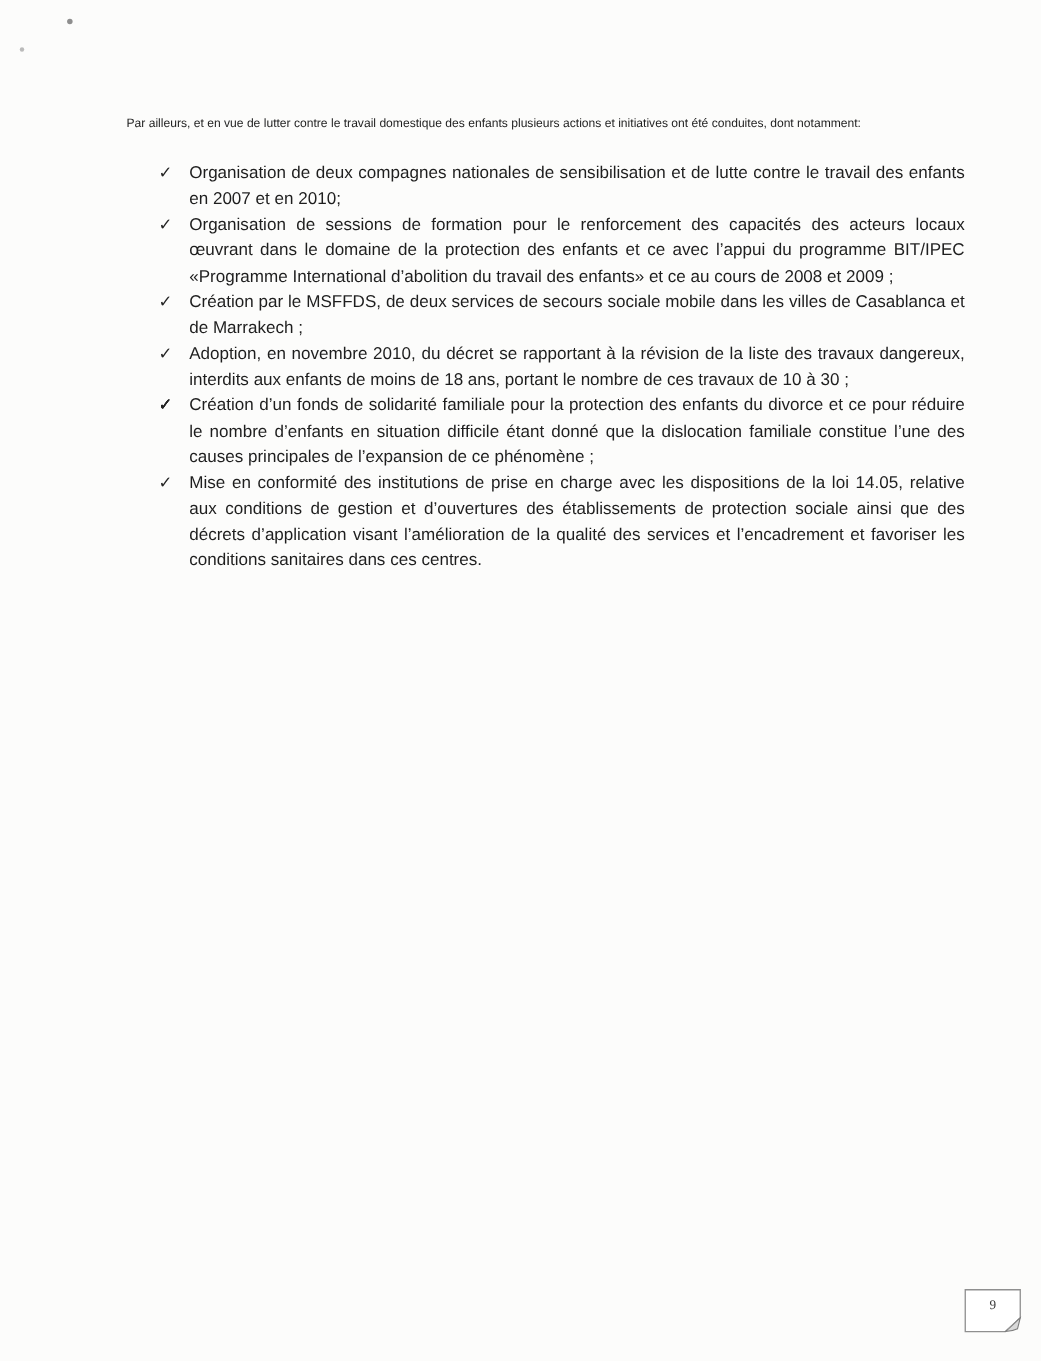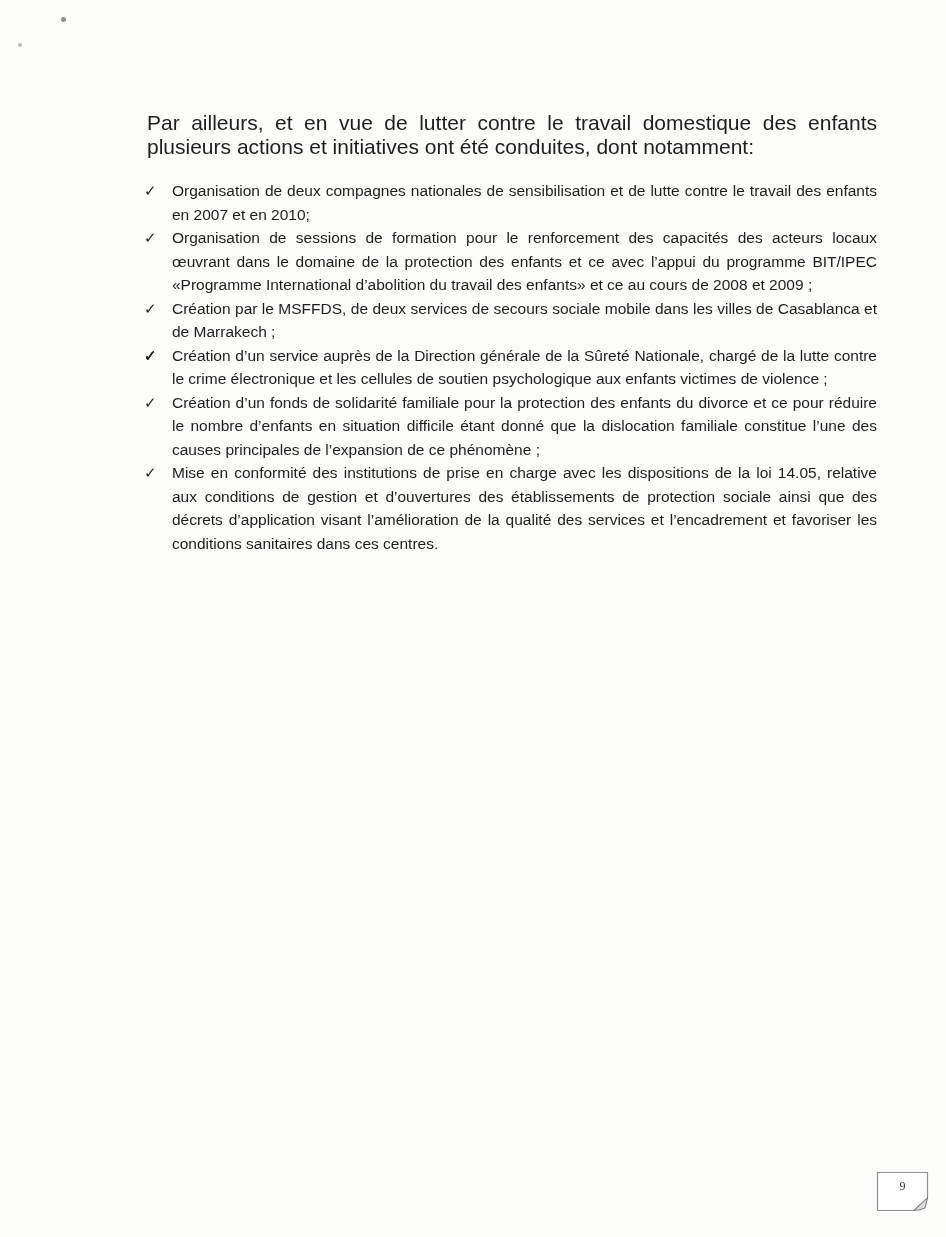--- a/index.html
+++ b/index.html
@@ -24,24 +24,23 @@
   .speck-1 { left: 61px; top: 17px; width: 5px; height: 5px; opacity: .75; }
   .speck-2 { left: 18px; top: 43px; width: 4px; height: 4px; opacity: .45; }
 
   .page-content {
     position: absolute;
     left: 115px;
     top: 90px;
     width: 762px;
   }
   .intro-paragraph {
-    font-size: 21px;
+    font-size: 11px;
     line-height: 23.5px;
     text-align: justify;
-    margin-left: 32px;
   }
   .bullet-list {
     margin-top: 21px;
   }
   .bullet-item {
     position: relative;
     padding-left: 57px;
     font-size: 15.5px;
     line-height: 23.5px;
     text-align: justify;
@@ -96,33 +95,33 @@
       <span>Organisation de sessions de formation pour le renforcement des capacités des acteurs locaux œuvrant dans le domaine de la protection des enfants et ce avec l’appui du programme BIT/IPEC «Programme International d’abolition du travail des enfants» et ce au cours de 2008 et 2009 ;</span>
     </div>
 
     <div class="bullet-item">
       <span class="check">✓</span>
       <span>Création par le MSFFDS, de deux services de secours sociale mobile dans les villes de Casablanca et de Marrakech ;</span>
     </div>
 
     <div class="bullet-item">
       <span class="check">✓</span>
+      <span>Adoption, en novembre 2010, du décret se rapportant à la révision de la liste des travaux dangereux, interdits aux enfants de moins de 18 ans, portant le nombre de ces travaux de 10 à 30 ;</span>
     </div>
 
     <div class="bullet-item">
       <span class="check">✓</span>
     </div>
 
     <div class="bullet-item">
       <span class="check">✓</span>
     </div>
 
     <div class="bullet-item">
       <span class="check">✓</span>
-      <span>Création d’un service auprès de la Direction générale de la Sûreté Nationale, chargé de la lutte contre le crime électronique et les cellules de soutien psychologique aux enfants victimes de violence ;</span>
     </div>
 
     <div class="bullet-item">
       <span class="check">✓</span>
       <span>Création d’un fonds de solidarité familiale pour la protection des enfants du divorce et ce pour réduire le nombre d’enfants en situation difficile étant donné que la dislocation familiale constitue l’une des causes principales de l’expansion de ce phénomène ;</span>
     </div>
 
     <div class="bullet-item">
       <span class="check">✓</span>
       <span>Mise en conformité des institutions de prise en charge avec  les dispositions de la loi 14.05, relative aux conditions de gestion et d’ouvertures des établissements de protection sociale ainsi que des décrets d’application visant l’amélioration de la qualité des services et l’encadrement et favoriser les conditions sanitaires dans ces centres.</span>

